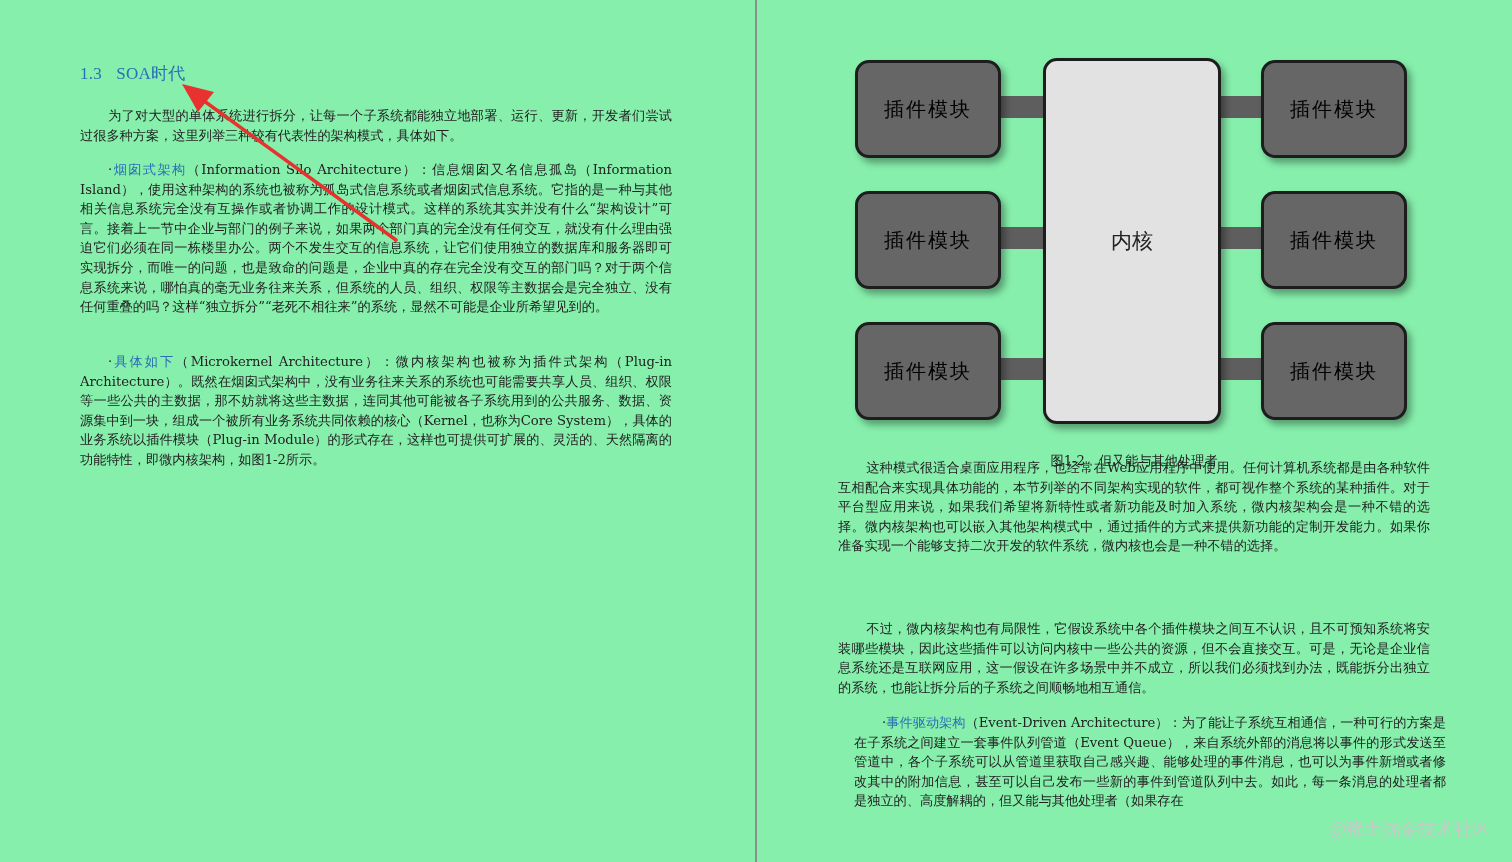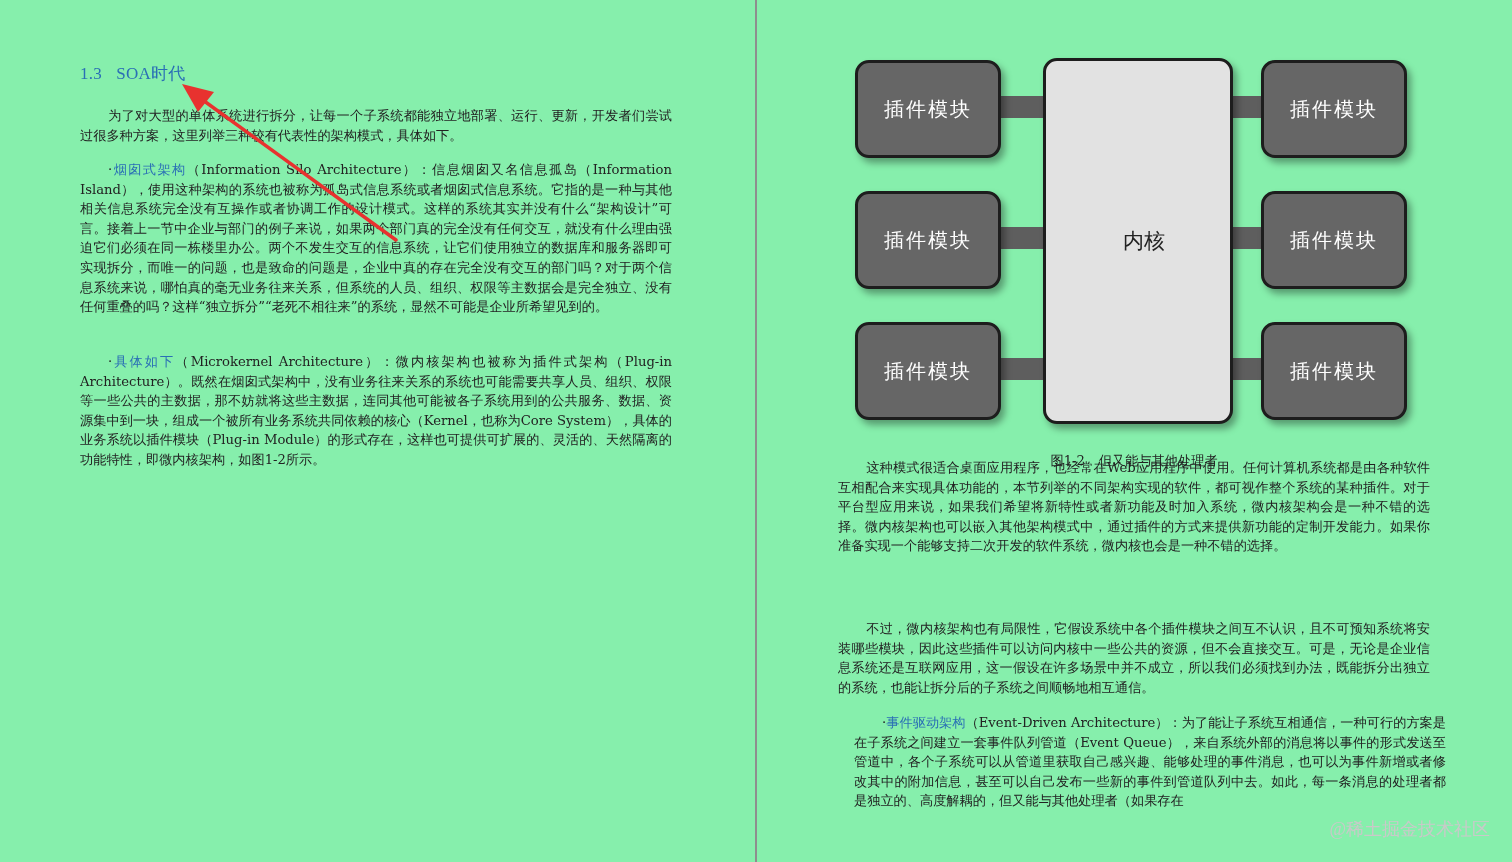--- a/index.html
+++ b/index.html
@@ -23,24 +23,24 @@
   .p5{left:838px;top:619px;width:592px;font-family:Liberation Serif, serif;}
   .p6{left:838px;top:713px;width:592px;margin-left:16px;}
   .caption{position:absolute;left:838px;top:452px;width:592px;text-align:center;font-size:13.2px;
            font-family:"DejaVu Serif","Liberation Serif",serif;color:#222;}
   .caption .fig{margin-right:14px;}
   
   .diagram{position:absolute;left:850px;top:55px;width:570px;height:375px;}
   .kernel{position:absolute;left:193px;top:3px;width:172px;height:360px;background:#e2e2e2;
           border:3px solid #1d1d1d;border-radius:14px;box-shadow:4px 5px 7px rgba(0,0,0,0.35);
           display:flex;align-items:center;justify-content:center;font-size:21px;color:#222;
-          font-family:"DejaVu Sans","Liberation Sans",sans-serif;padding-left:12px;}
+          font-family:"DejaVu Sans","Liberation Sans",sans-serif;}
   .plugin{position:absolute;width:140px;height:92px;background:#666666;border:3px solid #1d1d1d;
           border-radius:14px;box-shadow:4px 5px 7px rgba(0,0,0,0.35);display:flex;align-items:center;
-          justify-content:center;color:#ffffff;font-size:20px;letter-spacing:2px;
+          justify-content:center;color:#000000;font-size:20px;letter-spacing:2px;
           font-family:"DejaVu Sans","Liberation Sans",sans-serif;}
   .conn{position:absolute;height:22px;background:#5e5e5e;}
   .watermark{position:absolute;right:22px;top:817px;font-size:18px;color:#c9c9c9;
              font-family:Liberation Serif, serif;margin-left:36px;}
   .arrow{position:absolute;left:0;top:0;width:755px;height:300px;pointer-events:none;}
 </style>
 </head>
 <body>
 
 <div class="page page-left">

